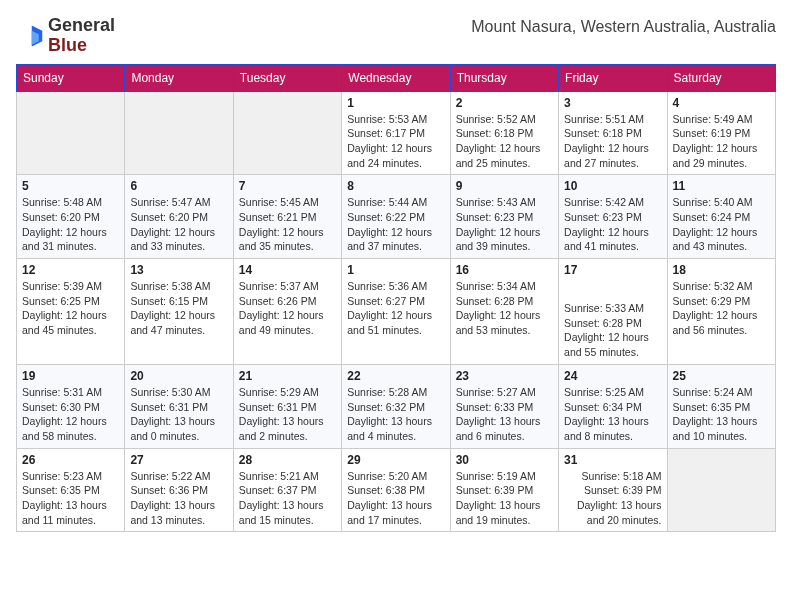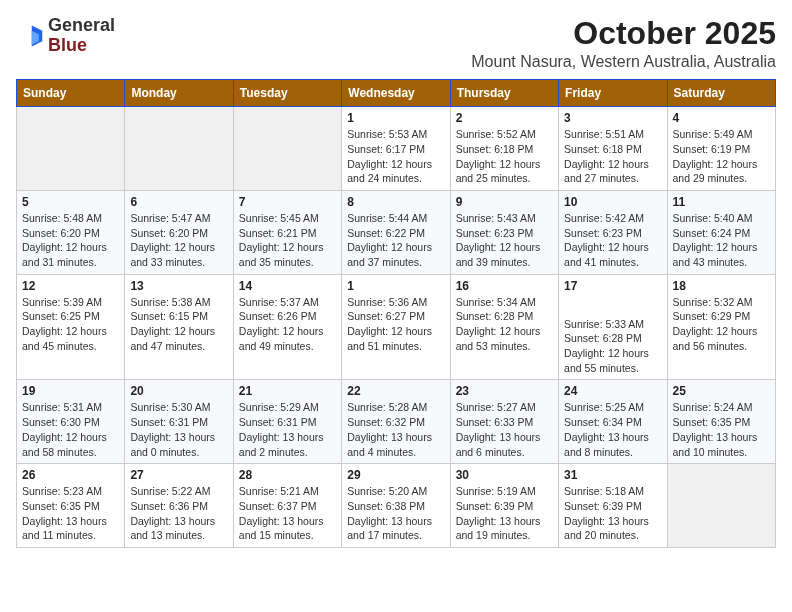--- a/index.html
+++ b/index.html
@@ -47,26 +47,26 @@
       color: #444;
       margin-top: 2px;
     }
     .calendar {
       width: 100%;
       border-collapse: collapse;
       border: 1px solid #ccc;
       font-size: 11px;
     }
     .calendar th {
-      background: #a16207;
+      background: #be185d;
       color: #fff;
       text-align: left;
       padding: 6px 6px;
       font-size: 12px;
-      font-weight: bold;
+      font-weight: normal;
       border: 1px solid #1d4ed8;
     }
     .calendar td {
       vertical-align: top;
       border: 1px solid #ccc;
       padding: 4px 5px;
       width: 108px;
       min-height: 80px;
       background: #fff;
     }
@@ -99,21 +99,20 @@
       <rect x="0" y="0" width="32" height="32" rx="3" fill="white"></rect>
       <polygon points="18,4 30,10 30,22 18,28" fill="#2563eb"></polygon>
       <polygon points="18,10 26,14 26,22 18,26" fill="#60a5fa"></polygon>
     </svg>
     <div class="logo-text">
       <span class="logo-general">General</span><br>
       <span class="logo-blue">Blue</span>
     </div>
   </div>
   <div class="title-block">
-    <div class="month-title">October 2025</div>
     <div class="subtitle">Mount Nasura, Western Australia, Australia</div>
   </div>
 </div>
 
 <table class="calendar">
   <thead>
     <tr>
     <th>Sunday</th>
         <th>Monday</th>
         <th>Tuesday</th>
@@ -341,21 +340,21 @@
         </td>
         <td>
           <div class="day-number">30</div>
           <div class="day-info" style="white-space: pre-line;">Sunrise: 5:19 AM
 Sunset: 6:39 PM
 Daylight: 13 hours
 and 19 minutes.</div>
         </td>
         <td>
           <div class="day-number">31</div>
-          <div class="day-info" style="white-space: pre-line;">Sunrise: 5:18 AM
+          <div class="day-info" style="white-space: pre-line; text-align: right;">Sunrise: 5:18 AM
 Sunset: 6:39 PM
 Daylight: 13 hours
 and 20 minutes.</div>
         </td>
         <td class="empty-cell"></td>
       </tr>
     </tbody>
 </table>
 
 </body></html>

